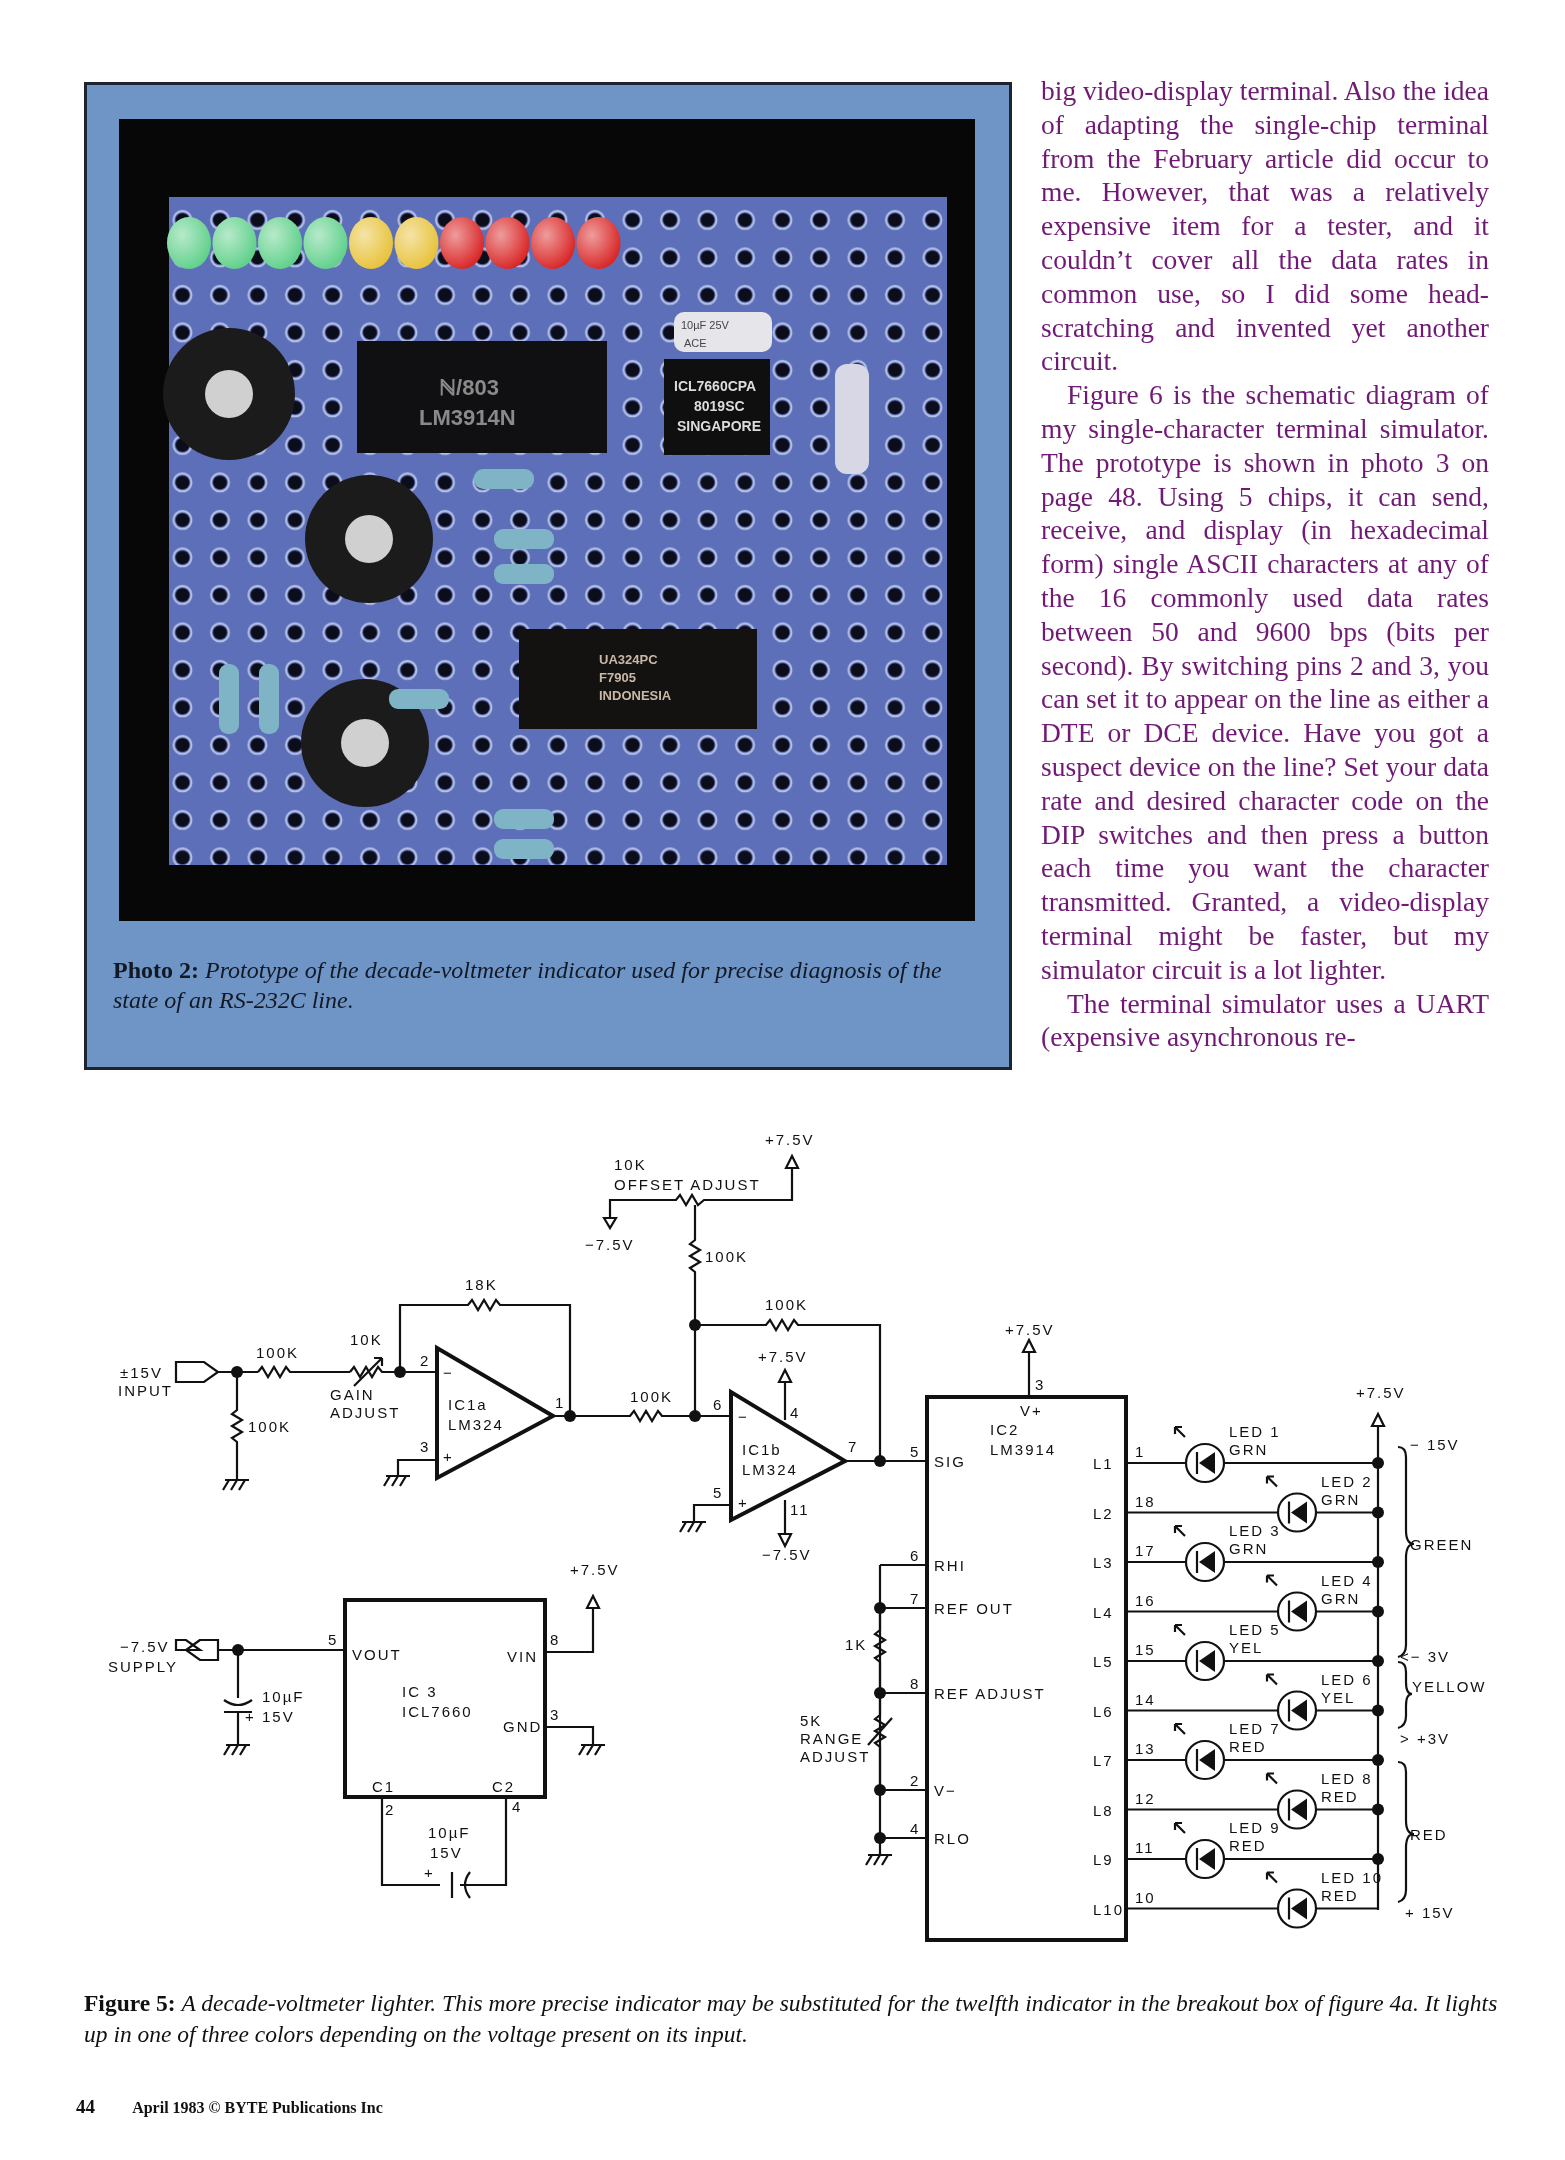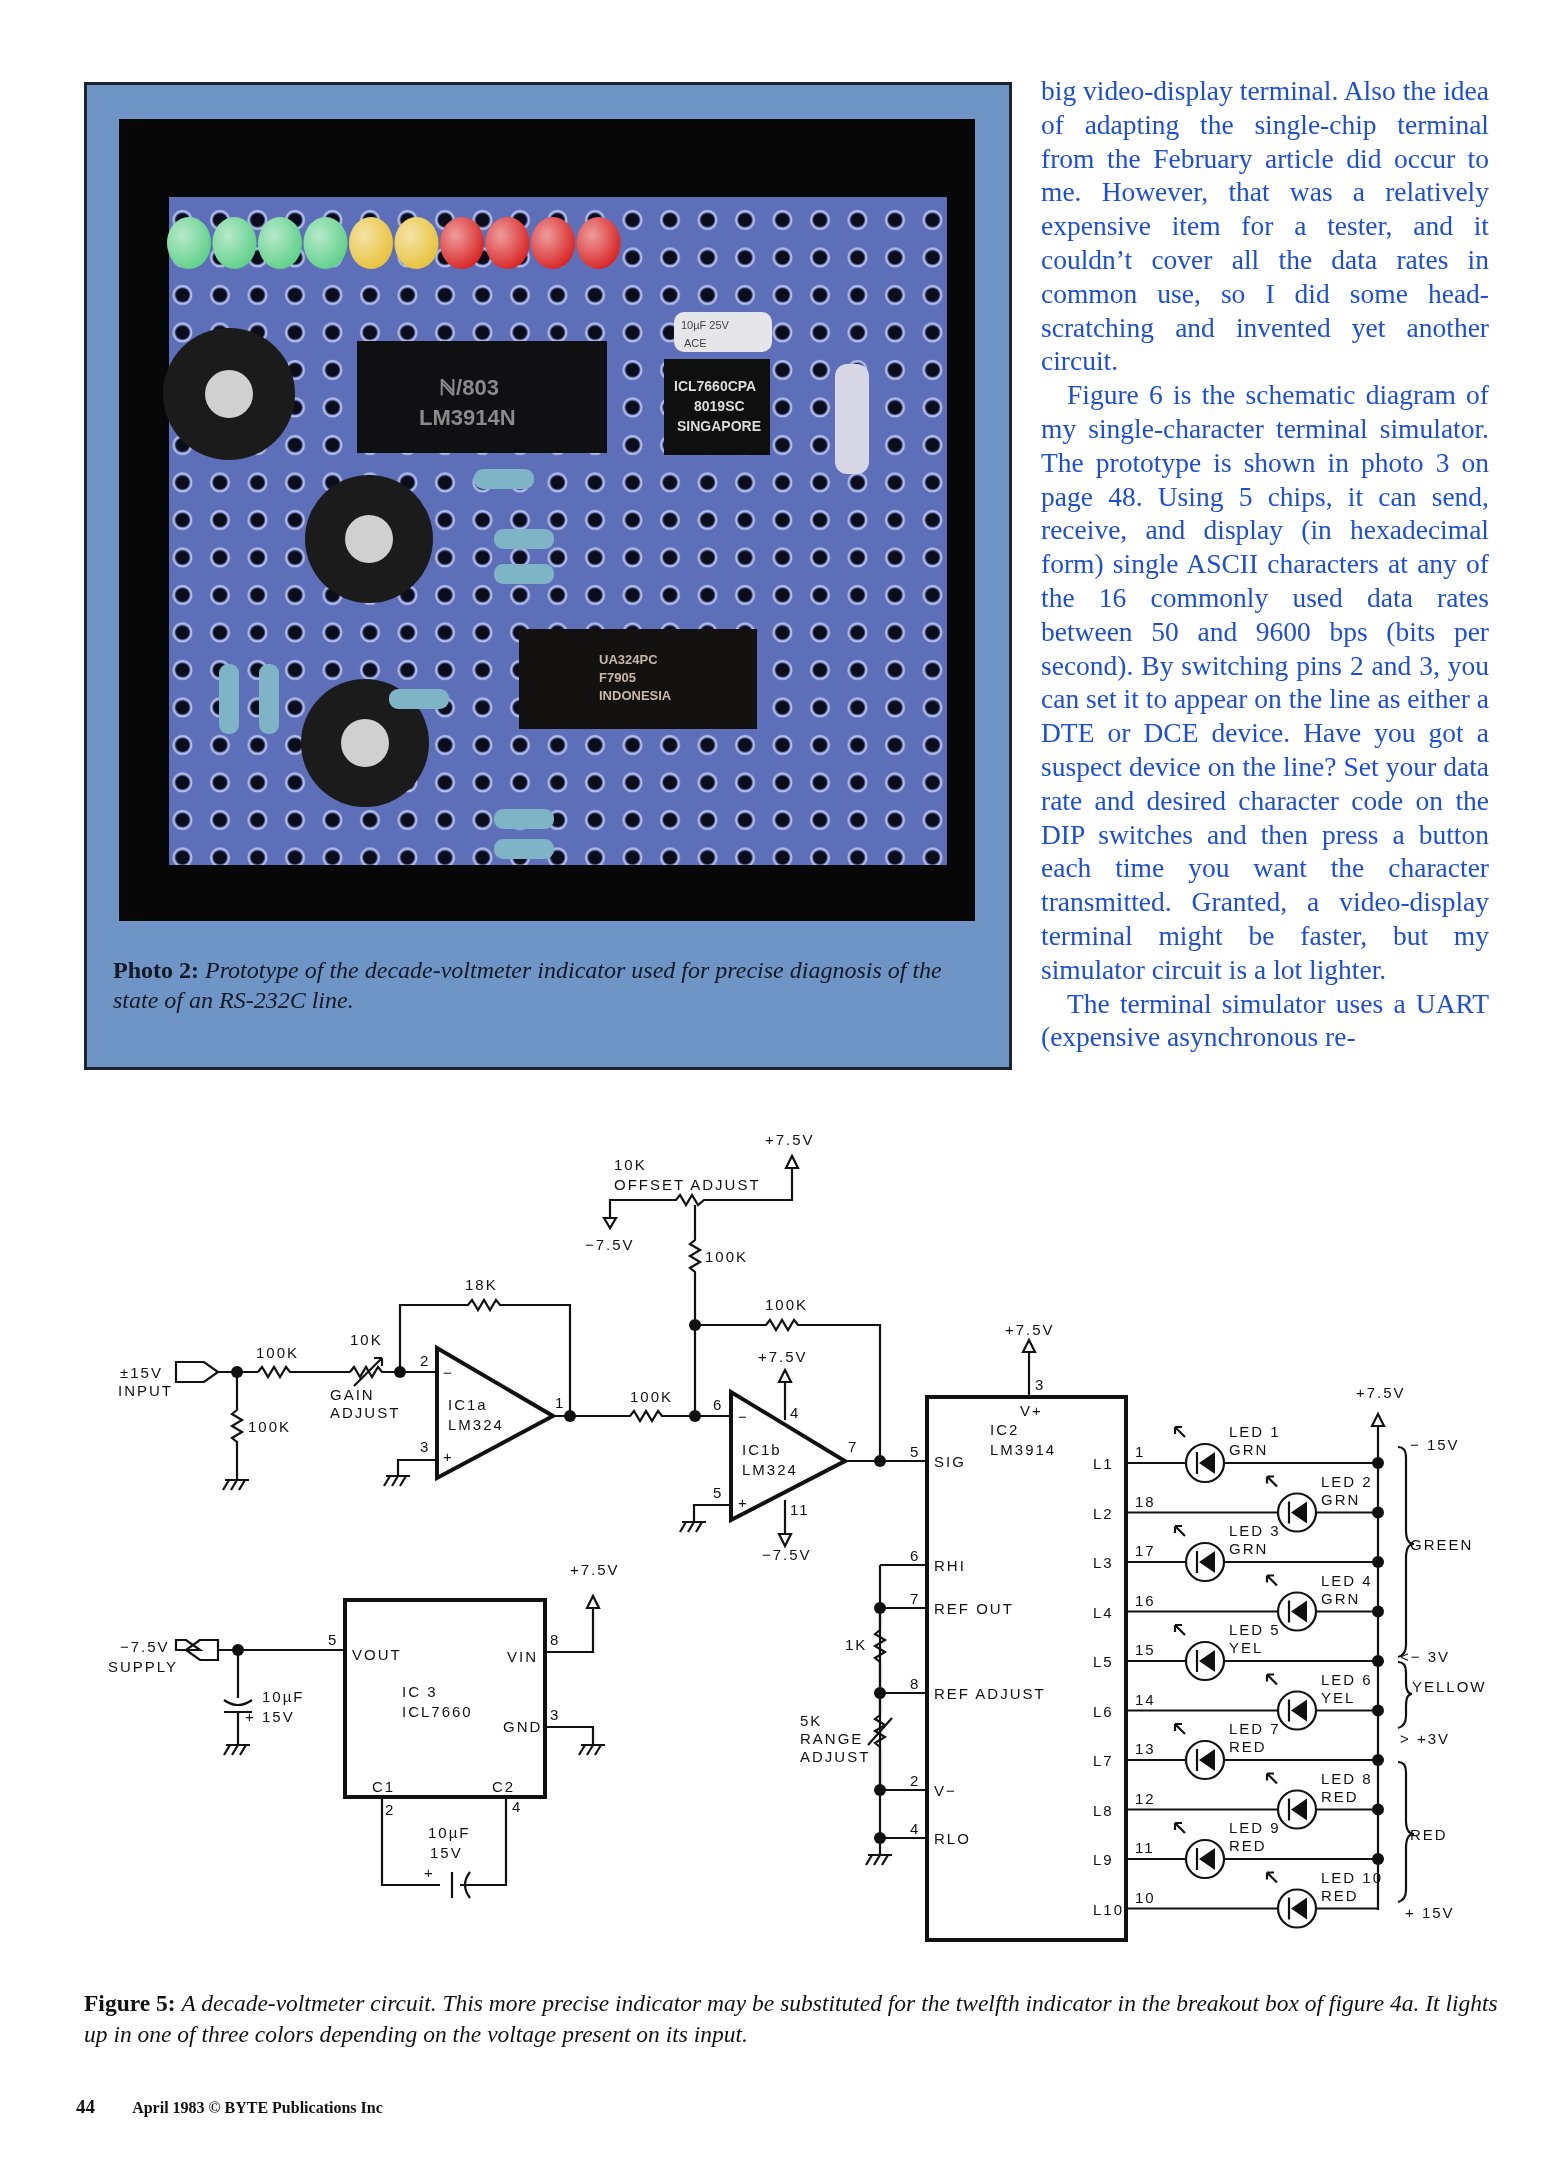--- a/index.html
+++ b/index.html
@@ -2,21 +2,21 @@
 <html><head>
 <meta charset="utf-8">
 <style>
   html,body{margin:0;padding:0;background:#fff;}
   body{width:1565px;height:2160px;position:relative;overflow:hidden;color:#111;}
   #photo-frame{position:absolute;left:84px;top:82px;width:928px;height:988px;background:#6f95c6;border:3px solid #1d2430;box-sizing:border-box;}
   #photo{position:absolute;left:32px;top:34px;width:856px;height:802px;background:#050506;overflow:hidden;}
   #photo-caption{position:absolute;left:26px;top:862px;width:870px;font-family:"Liberation Serif",serif;font-size:24px;line-height:30px;color:#121824;margin-top:8px;}
   #photo-caption b{font-weight:bold;font-style:normal;}
   #photo-caption i{font-style:italic;}
-  #body-text{position:absolute;left:1041px;top:74px;width:448px;font-family:"Liberation Serif",serif;font-size:27.5px;line-height:33.8px;text-align:justify;color:#1d4ed8;}
+  #body-text{position:absolute;left:1041px;top:74px;width:448px;font-family:"Liberation Serif",serif;font-size:27.5px;line-height:33.8px;text-align:justify;color:#701a75;}
   #body-text p{margin:0;}
   #body-text p.indent{text-indent:26px;}
   #schematic{position:absolute;left:0;top:1110px;width:1565px;height:860px;}
   #schematic text{font-family:"Liberation Sans",sans-serif;font-size:15px;fill:#111;letter-spacing:2px;}
   #schematic .w{stroke:#111;stroke-width:2.2;fill:none;}
   #schematic .box{stroke:#111;stroke-width:4;fill:none;}
   #schematic .dot{fill:#111;}
   #figure-caption{position:absolute;left:84px;top:1988px;width:1420px;font-family:"Liberation Serif",serif;font-size:23.5px;line-height:31px;color:#111;}
   #figure-caption b{font-weight:bold;}
   #figure-caption i{font-style:italic;}
@@ -471,19 +471,19 @@
   <path class="w" d="M581 1745 h24 M585 1745 l-6 10 M593 1745 l-6 10 M601 1745 l-6 10"></path>
 
   <path class="w" d="M382 1797 V1885 H440 M452 1872 V1898 M470 1872 q-10 13 0 26 M460 1885 H506 V1797"></path>
   <text x="428" y="1838">10µF</text>
   <text x="430" y="1858">15V</text>
   <text x="424" y="1878">+</text>
 </svg>
 
 <div id="figure-caption">
   <b>Figure 5:</b>
-  <i>A decade-voltmeter circuit. This more precise indicator may be substituted for the twelfth indicator in the breakout box of figure 4a. It lights up in one of three colors depending on the voltage present on its input.</i>
+  <i>A decade-voltmeter lighter. This more precise indicator may be substituted for the twelfth indicator in the breakout box of figure 4a. It lights up in one of three colors depending on the voltage present on its input.</i>
 </div>
 
 <div id="footer">
   <span class="pg">44</span>
   <span>April 1983 © BYTE Publications Inc</span>
 </div>
 
 </body></html>

